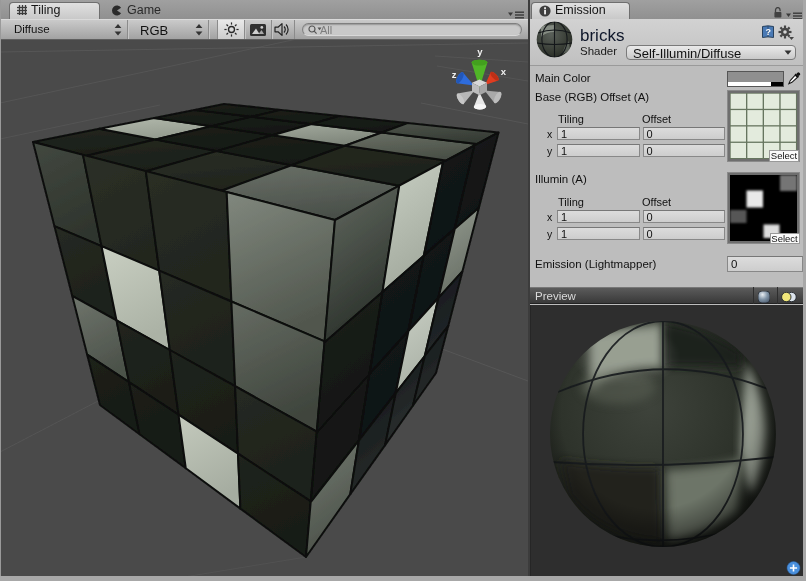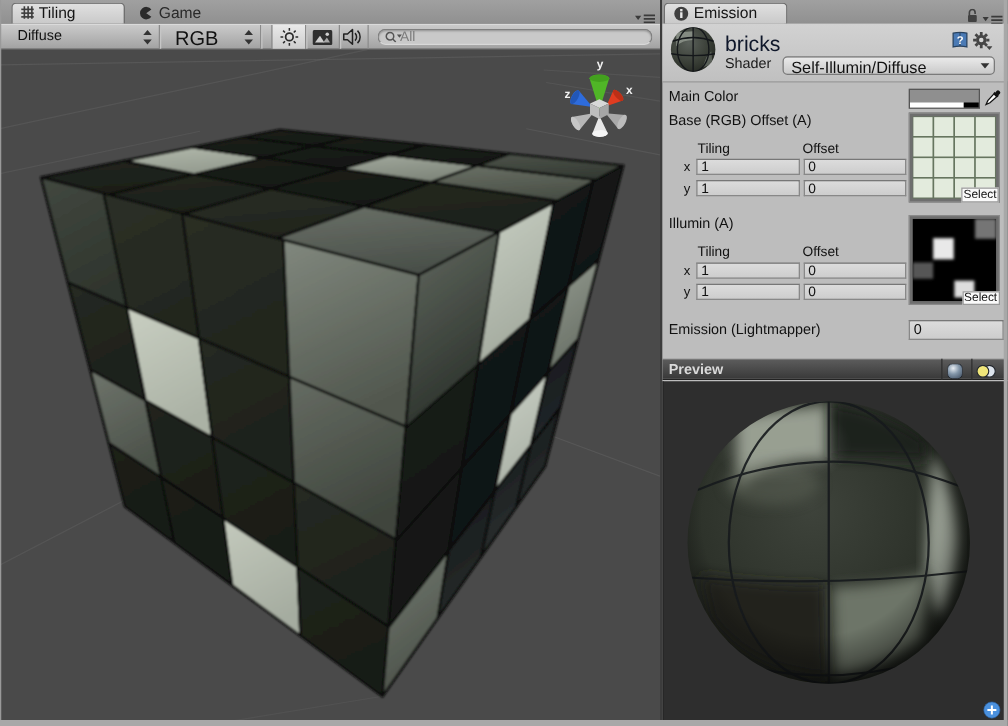--- a/index.html
+++ b/index.html
@@ -34,21 +34,21 @@
     </g>
   </svg>
 <div class="abs" style="left:0;top:19px;width:528px;height:21px;background:linear-gradient(#cacaca,#a2a2a2);border-top:1px solid #dadada;border-bottom:1px solid #5f5f5f"></div>
 <div class="abs" style="left:14px;top:23px;font-size:11.5px;color:#111">Diffuse</div>
 <svg class="abs" style="left:114px;top:24px" width="8" height="12" viewBox="0 0 8 12">
     <polygon points="4,0 7.4,4 0.6,4" fill="#333"></polygon>
     <polygon points="4,11.5 7.4,7.5 0.6,7.5" fill="#333"></polygon>
   </svg>
 <div class="abs" style="left:127px;top:20px;width:1px;height:19px;background:#8b8b8b"></div>
 <div class="abs" style="left:128px;top:20px;width:1px;height:19px;background:#c6c6c6"></div>
-<div class="abs" style="left:140px;top:23px;font-size:16px;color:#111">RGB</div>
+<div class="abs" style="left:140px;top:23px;font-size:13px;color:#111">RGB</div>
 <svg class="abs" style="left:195px;top:24px" width="8" height="12" viewBox="0 0 8 12">
     <polygon points="4,0 7.4,4 0.6,4" fill="#333"></polygon>
     <polygon points="4,11.5 7.4,7.5 0.6,7.5" fill="#333"></polygon>
   </svg>
 <div class="abs" style="left:208px;top:20px;width:1px;height:19px;background:#8b8b8b"></div>
 <div class="abs" style="left:209px;top:20px;width:1px;height:19px;background:#c6c6c6"></div>
 <div class="abs" style="left:217px;top:20px;width:28px;height:19px;background:linear-gradient(#e9e9e9,#cdcdcd);border-left:1px solid #8b8b8b;border-right:1px solid #8b8b8b"></div>
 <svg class="abs" style="left:224px;top:22px" width="15" height="15" viewBox="0 0 15 15">
       <circle cx="7.5" cy="7.5" r="3" fill="none" stroke="#2b2b2b" stroke-width="1.4"></circle>
       <g stroke="#2b2b2b" stroke-width="1.2">
@@ -465,21 +465,21 @@
 <div class="lbl" style="left:642px;top:196px;font-size:11px">Offset</div>
 <div class="lbl" style="left:547px;top:211px;font-size:10.5px">x</div>
 <div class="fld" style="left:557px;top:210px;width:83px;height:13px">1</div>
 <div class="fld" style="left:642.5px;top:210px;width:82px;height:13px">0</div>
 <div class="lbl" style="left:547px;top:228px;font-size:10.5px">y</div>
 <div class="fld" style="left:557px;top:227px;width:83px;height:13px">1</div>
 <div class="fld" style="left:642.5px;top:227px;width:82px;height:13px">0</div>
 <div class="lbl" style="left:535px;top:258px">Emission (Lightmapper)</div>
 <div class="fld" style="left:727px;top:256px;width:76px;height:16px;line-height:13px;font-size:11.5px">0</div>
 <div class="abs" style="left:530px;top:287px;width:276px;height:17px;background:linear-gradient(#5b5b5b,#393939);border-top:1px solid #777;border-bottom:1px solid #222"></div>
-<div class="abs" style="left:535px;top:290px;font-size:11.5px;font-weight:bold;color:#dadada">Preview</div>
+<div class="abs" style="left:535px;top:290px;font-size:11.5px;font-weight:normal;color:#dadada">Preview</div>
 <div class="abs" style="left:753px;top:287px;width:1px;height:17px;background:#2e2e2e"></div>
 <div class="abs" style="left:777px;top:287px;width:1px;height:17px;background:#2e2e2e"></div>
 <svg class="abs" style="left:758px;top:291px" width="12" height="12" viewBox="0 0 12 12">
       <defs>
       <radialGradient id="orb" cx="0.38" cy="0.3" r="0.8">
         <stop offset="0" stop-color="#e8edf2"></stop>
         <stop offset="0.5" stop-color="#8295a8"></stop>
         <stop offset="1" stop-color="#49586a"></stop>
       </radialGradient>
     </defs>

